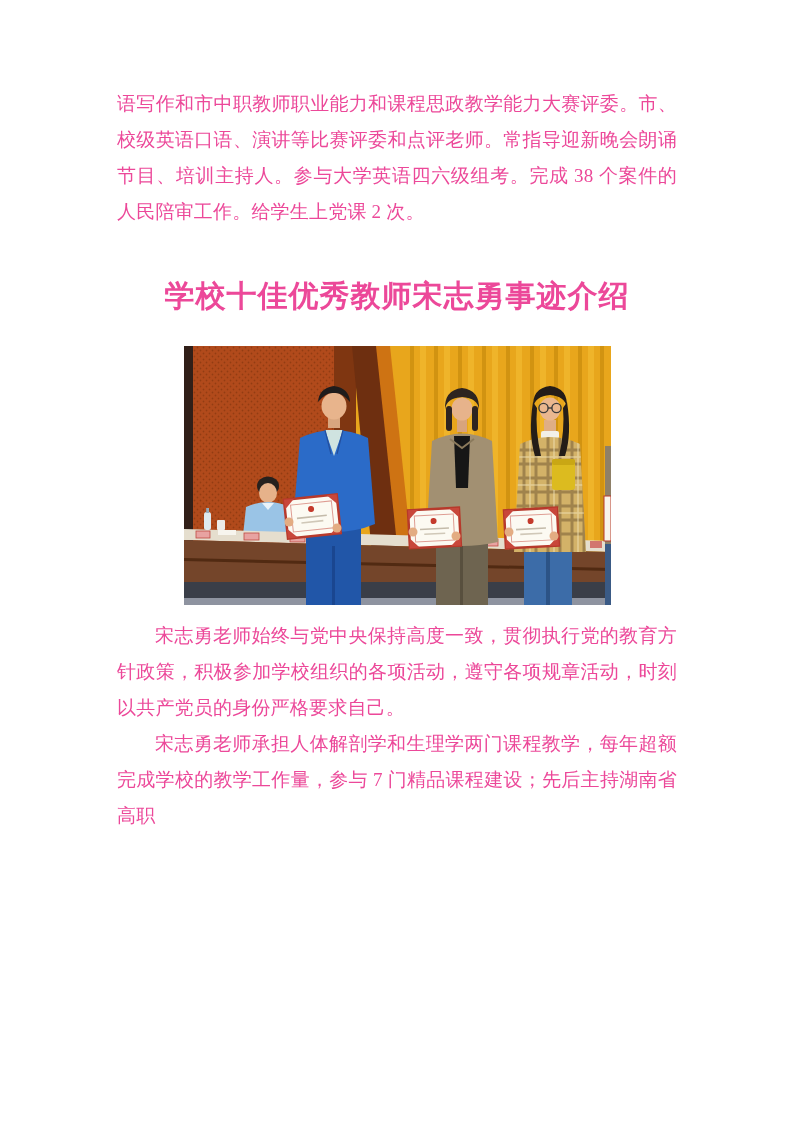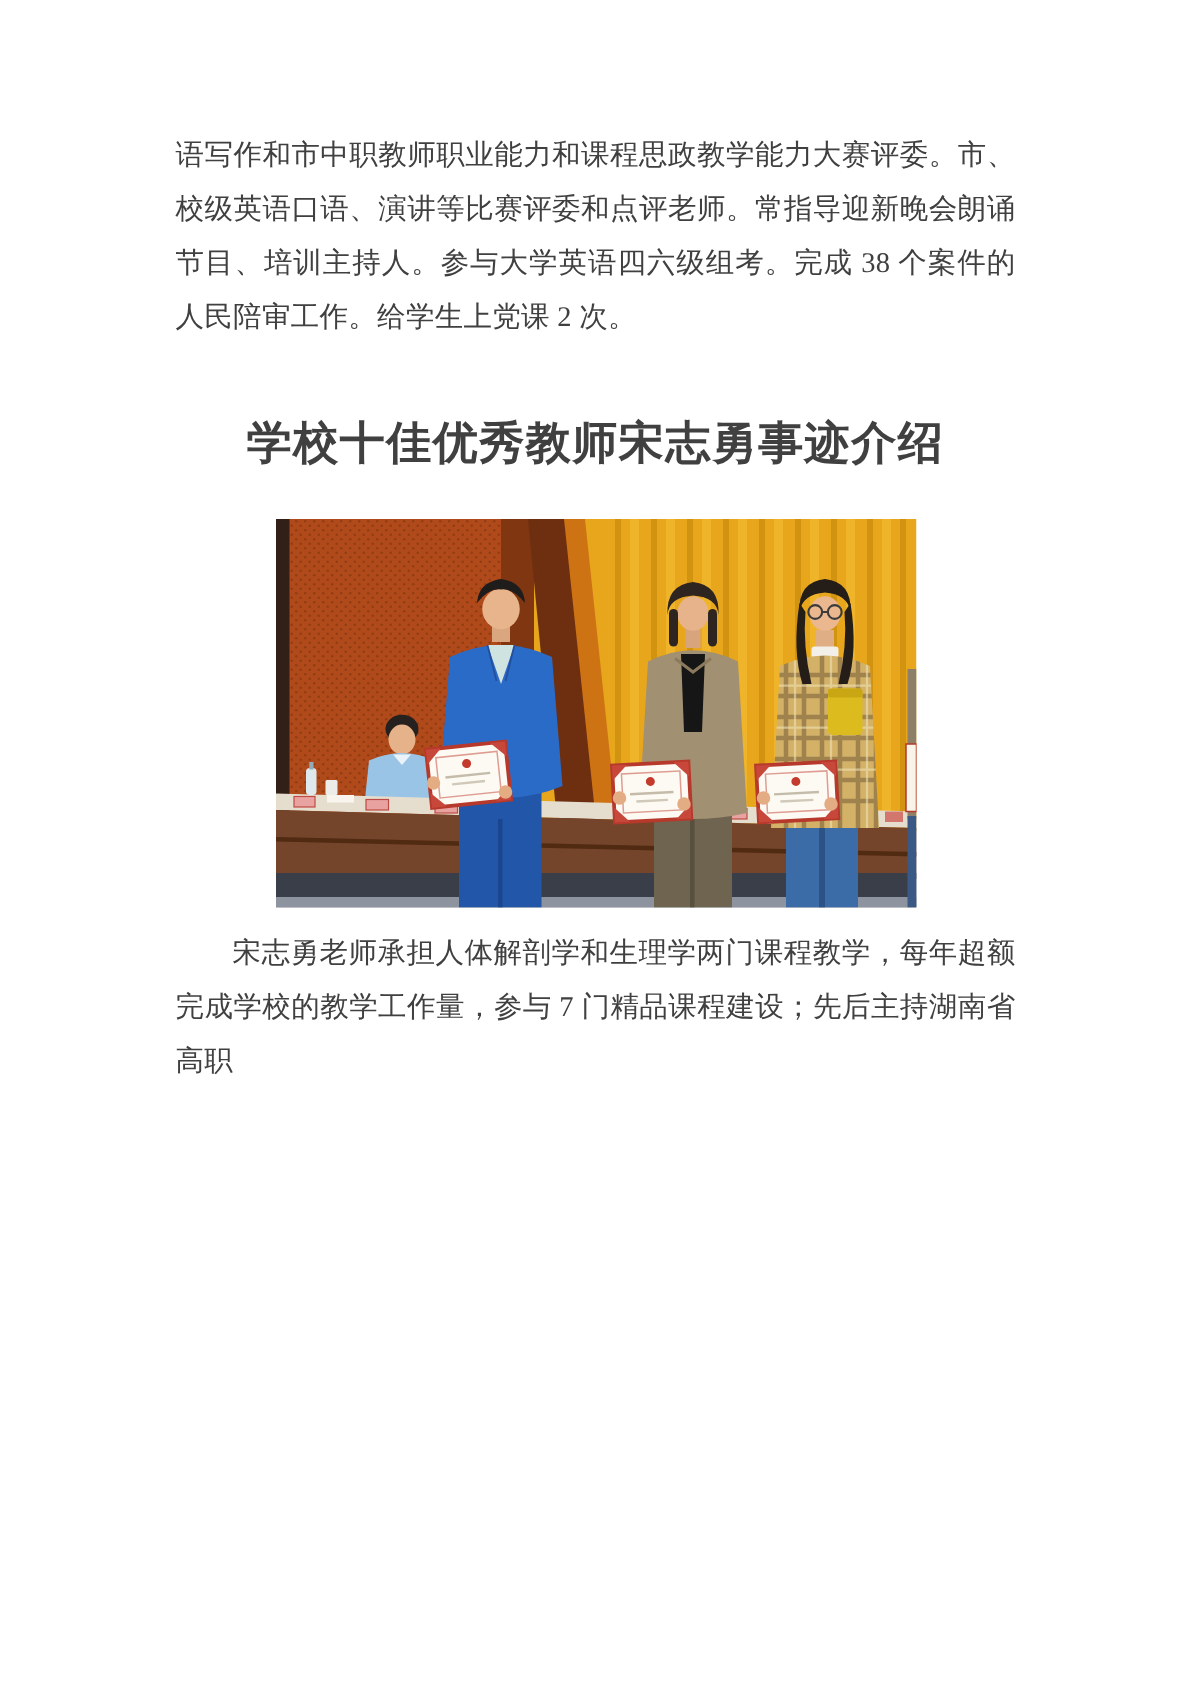--- a/index.html
+++ b/index.html
@@ -5,21 +5,21 @@
   html, body { margin: 0; padding: 0; background: #ffffff; }
   .page {
     position: relative;
     width: 793px;
     height: 1122px;
     margin: 0 auto;
     background: #ffffff;
     box-sizing: border-box;
     padding: 86px 116px 0 117px;
     font-family: "Liberation Serif", "DejaVu Serif", serif;
-    color: #404040;
+    color: #ec4899;
     overflow: hidden;
   }
   .body-para {
     font-size: 19px;
     line-height: 36px;
     text-align: justify;
     margin: 0;
     text-indent: 38px;
     letter-spacing: 0.2px;
   }
@@ -233,16 +233,17 @@
 
       <g>
         <rect x="421" y="100" width="6" height="100" fill="#8E8068"></rect>
         <rect x="420" y="150" width="7" height="45" fill="#F8F4EA" stroke="#B7392B" stroke-width="1"></rect>
         <rect x="421" y="198" width="6" height="61" fill="#3A5A85"></rect>
       </g>
     </svg>
   </figure>
 
 
+  <p class="body-para">宋志勇老师始终与党中央保持高度一致，贯彻执行党的教育方针政策，积极参加学校组织的各项活动，遵守各项规章活动，时刻以共产党员的身份严格要求自己。</p>
 
   <p class="body-para">宋志勇老师承担人体解剖学和生理学两门课程教学，每年超额完成学校的教学工作量，参与 7 门精品课程建设；先后主持湖南省高职</p>
 
 </div>
 
 </body></html>

